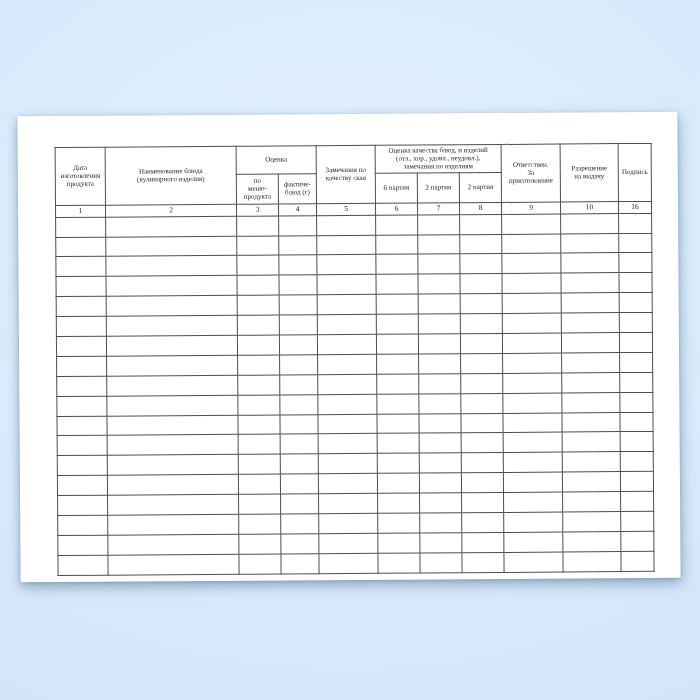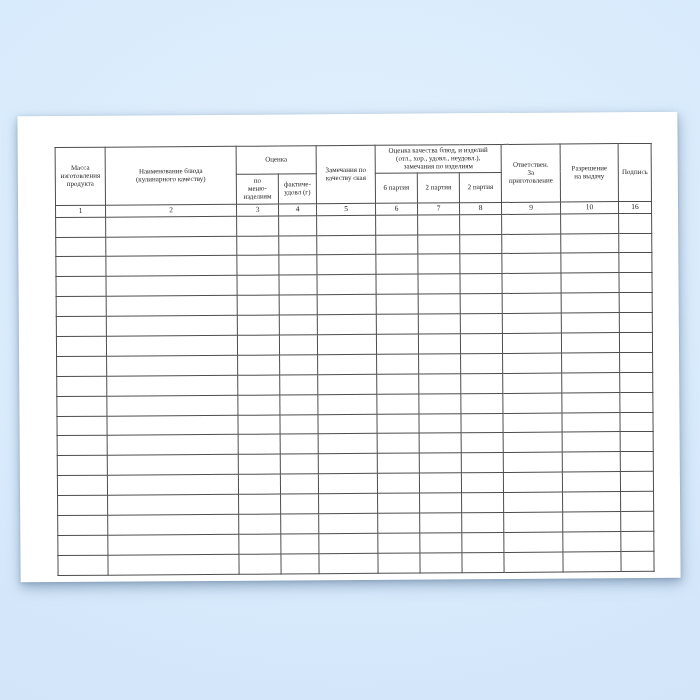--- a/index.html
+++ b/index.html
@@ -68,44 +68,44 @@
           <col style="width: 59px;">
           <col style="width: 42px;">
           <col style="width: 42px;">
           <col style="width: 42px;">
           <col style="width: 59px;">
           <col style="width: 58px;">
           <col style="width: 33px;">
         </colgroup>
       <thead>
         <tr class="h1">
-          <th rowspan="2">Масса
+          <th rowspan="2">Дата
 изготовления
 продукта</th>
           <th rowspan="2">Наименование блюда
-(кулинарного качеству)</th>
+(кулинарного изделия)</th>
           <th colspan="2" class="group-mass">Оценка</th>
           <th rowspan="2">Замечания по
 качеству ская</th>
           <th colspan="3" class="group-quality">Оценка качества блюд, и изделий
 (отл., хор., удовл., неудовл.),
 замечания по изделиям</th>
           <th rowspan="2">Ответствен.
 За
 приготовление</th>
           <th rowspan="2">Разрешение
 на выдачу</th>
           <th rowspan="2">Подпись</th>
         </tr>
         <tr class="h2">
           <th>по
 меню-
-изделиям</th>
+продукта</th>
           <th>фактиче-
-удовл (г)</th>
+блюд (г)</th>
           <th>6 партия</th>
           <th>2 партия</th>
           <th>2 партия</th>
         </tr>
         <tr class="nums">
           <th>1</th>
           <th>2</th>
           <th>3</th>
           <th>4</th>
           <th>5</th>

